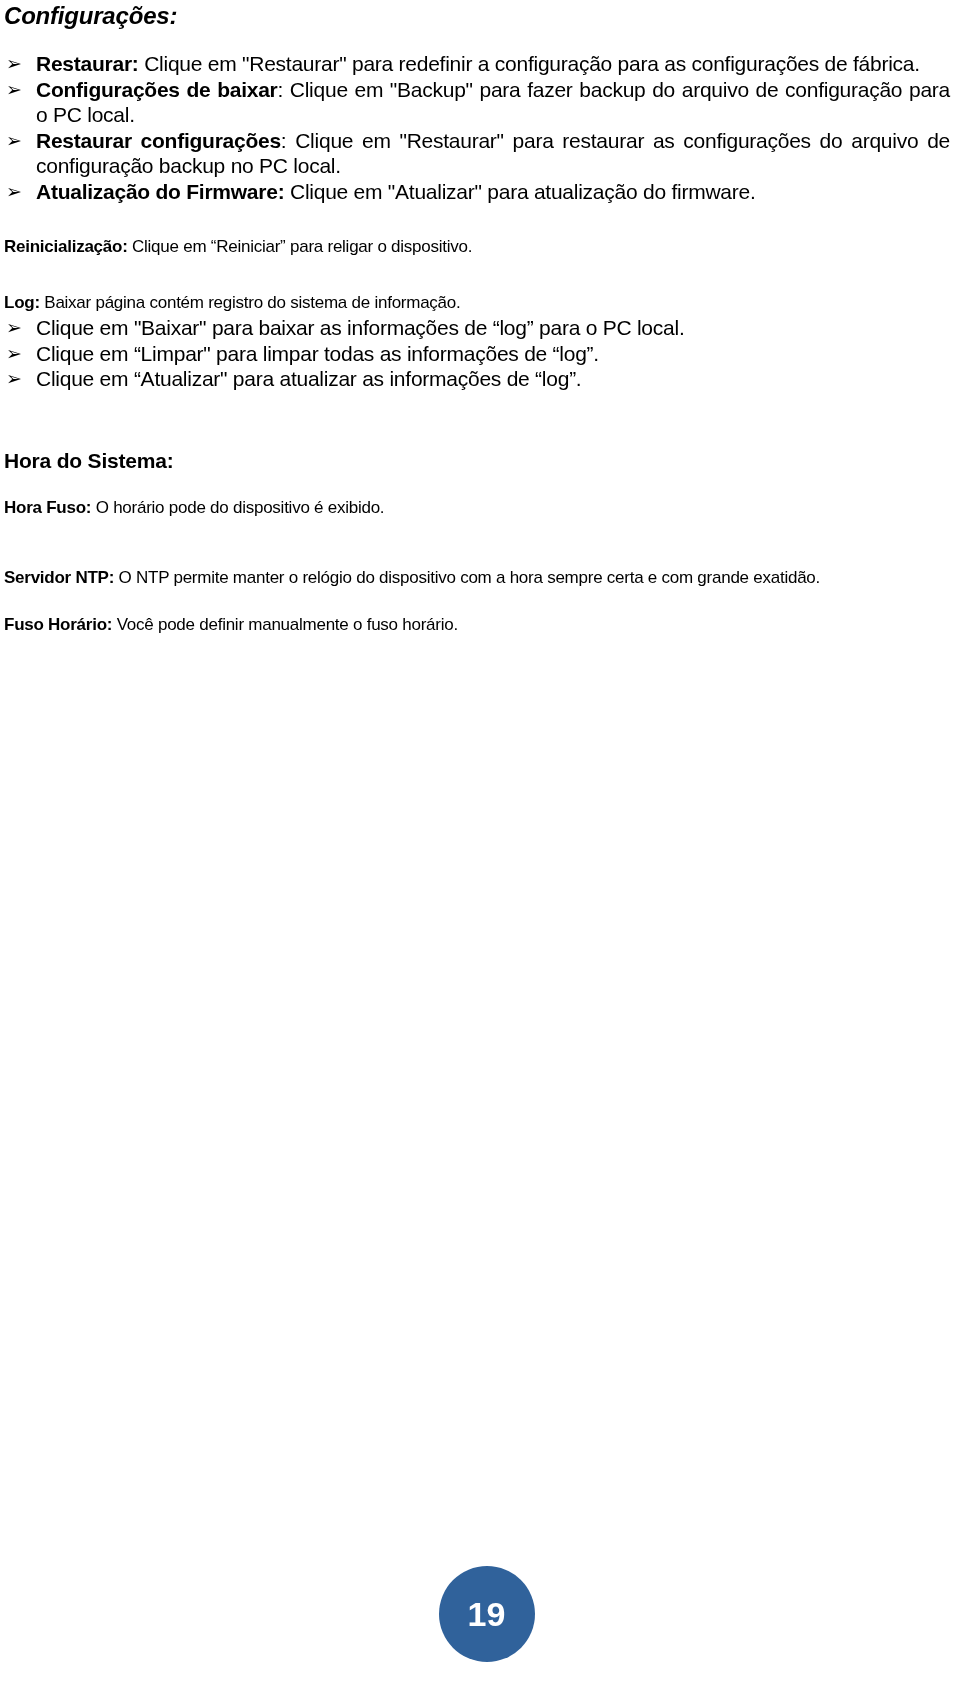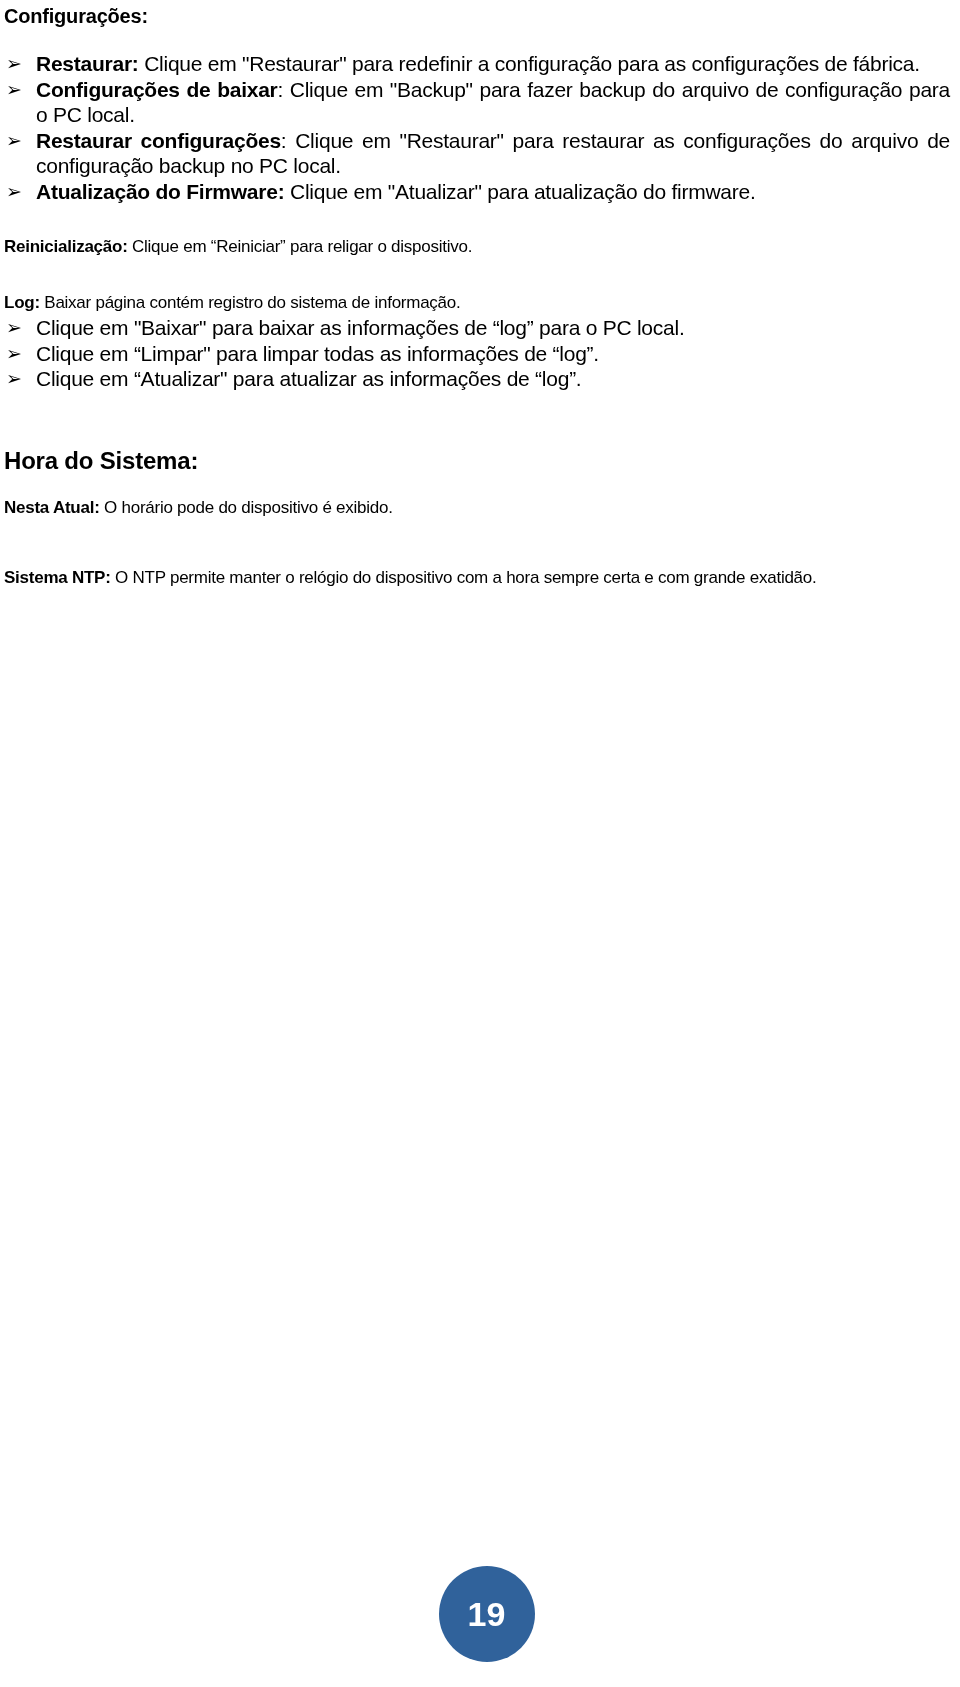--- a/index.html
+++ b/index.html
@@ -16,25 +16,26 @@
     overflow: hidden;
   }
   .page {
     position: relative;
     width: 960px;
     height: 1687px;
     box-sizing: border-box;
     padding: 0 10px 0 4px;
   }
   .doc-title {
-    font-size: 20px;
+    font-size: 24px;
     font-weight: bold;
     line-height: 26px;
     margin: 3px 0 0 0;
     letter-spacing: -0.2px;
+    font-style: italic;
   }
   .spacer-sm { height: 22px; }
   .spacer-md { height: 30px; }
   .spacer-xl { height: 56px; }
 
   
   .bullet-list {
     margin: 0;
     padding: 0;
     list-style: none;
@@ -67,21 +68,21 @@
     font-size: 17px;
     line-height: 25.5px;
     margin: 0;
     text-align: justify;
     text-justify: inter-word;
     letter-spacing: -0.25px;
   }
   .para.nojust { text-align: left; }
 
   .section-head {
-    font-size: 24px;
+    font-size: 21px;
     font-weight: bold;
     line-height: 25.5px;
     margin: 0;
     letter-spacing: -0.2px;
   }
 
   
   .footer {
     position: absolute;
     left: 13px;
@@ -152,32 +153,35 @@
     </li>
   </ul>
 
   <div class="spacer-xl"></div>
 
   <div class="section-head">Hora do Sistema:</div>
 
   <div class="spacer-sm"></div>
 
   <p class="para nojust">
-    <span class="b">Nesta Atual:</span><span> O horário pode do dispositivo é exibido.</span>
+    <span class="b">Hora Fuso:</span><span> O horário pode do dispositivo é exibido.</span>
   </p>
 
   <div class="spacer-sm"></div>
 
 
   <div class="spacer-sm"></div>
 
   <p class="para">
-    <span class="b">Sistema NTP:</span><span> O NTP permite manter o relógio do dispositivo com a hora sempre certa e com grande exatidão.</span>
+    <span class="b">Servidor NTP:</span><span> O NTP permite manter o relógio do dispositivo com a hora sempre certa e com grande exatidão.</span>
   </p>
 
   <div class="spacer-sm"></div>
 
+  <p class="para nojust">
+    <span class="b">Fuso Horário:</span><span> Você pode definir manualmente o fuso horário.</span>
+  </p>
 
   <div class="footer">
     <div class="page-badge" style="background: rgb(48, 98, 155);">19</div>
   </div>
 
 </div>
 
 </body></html>

